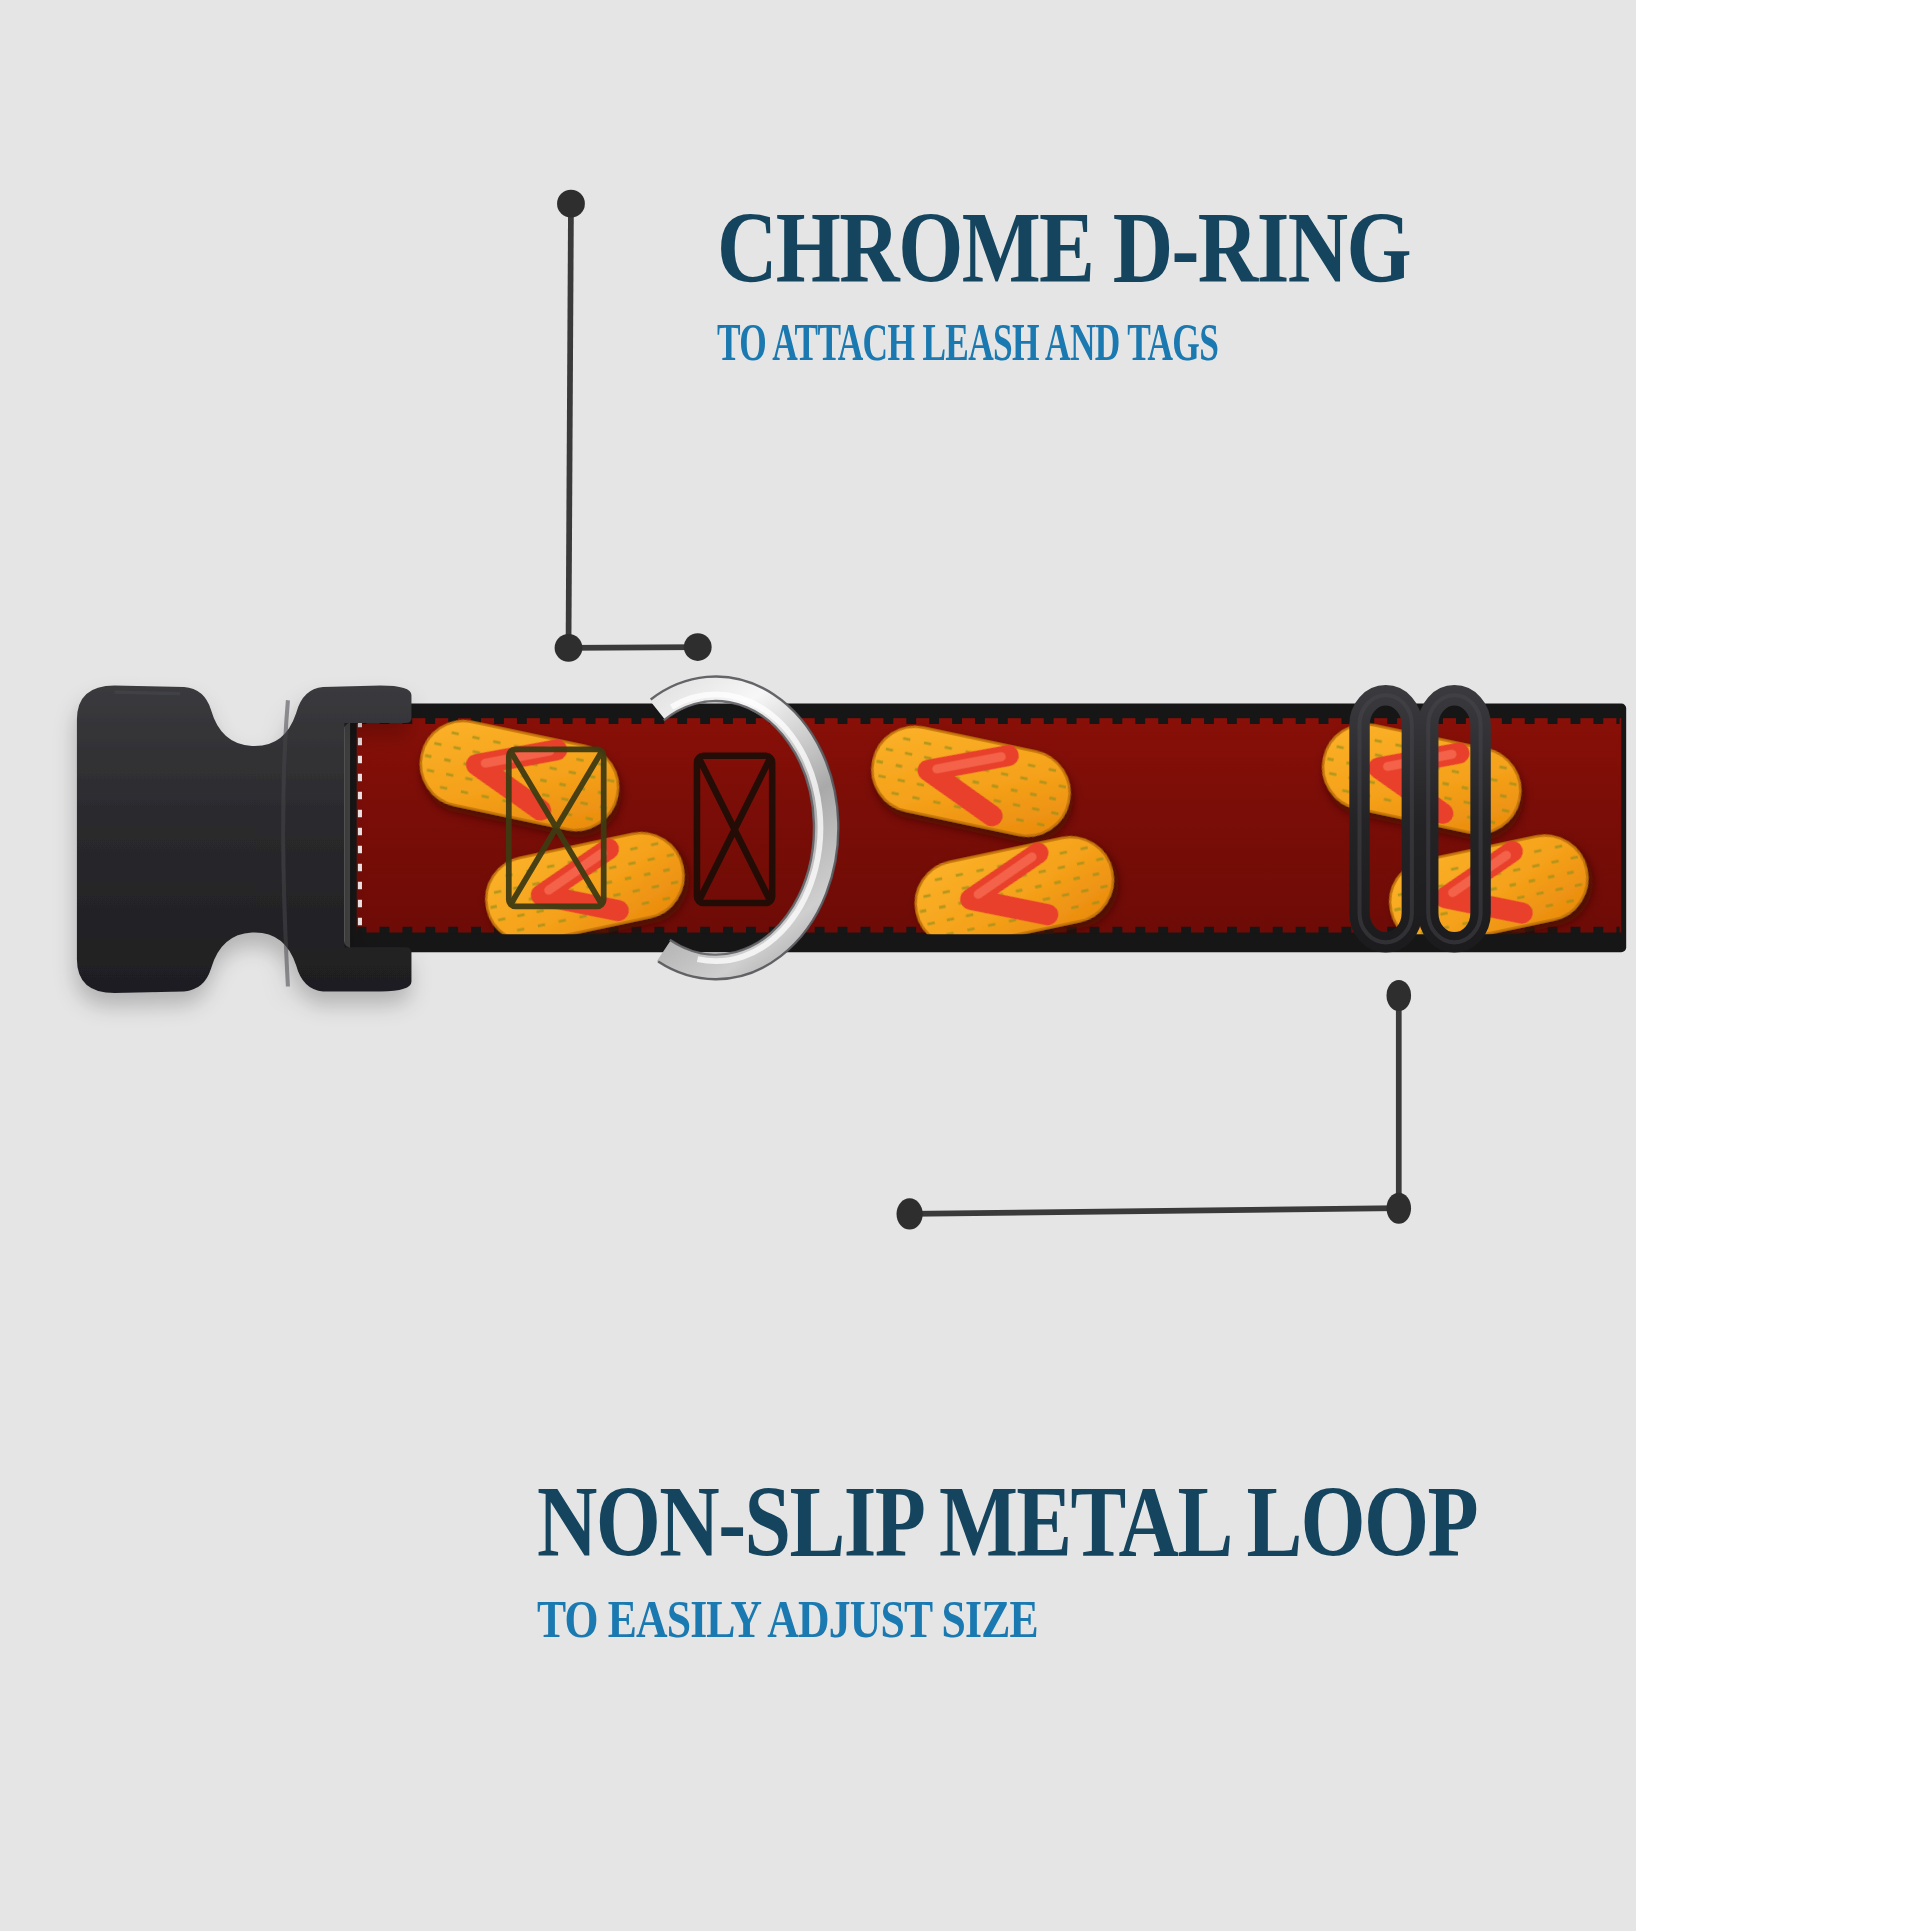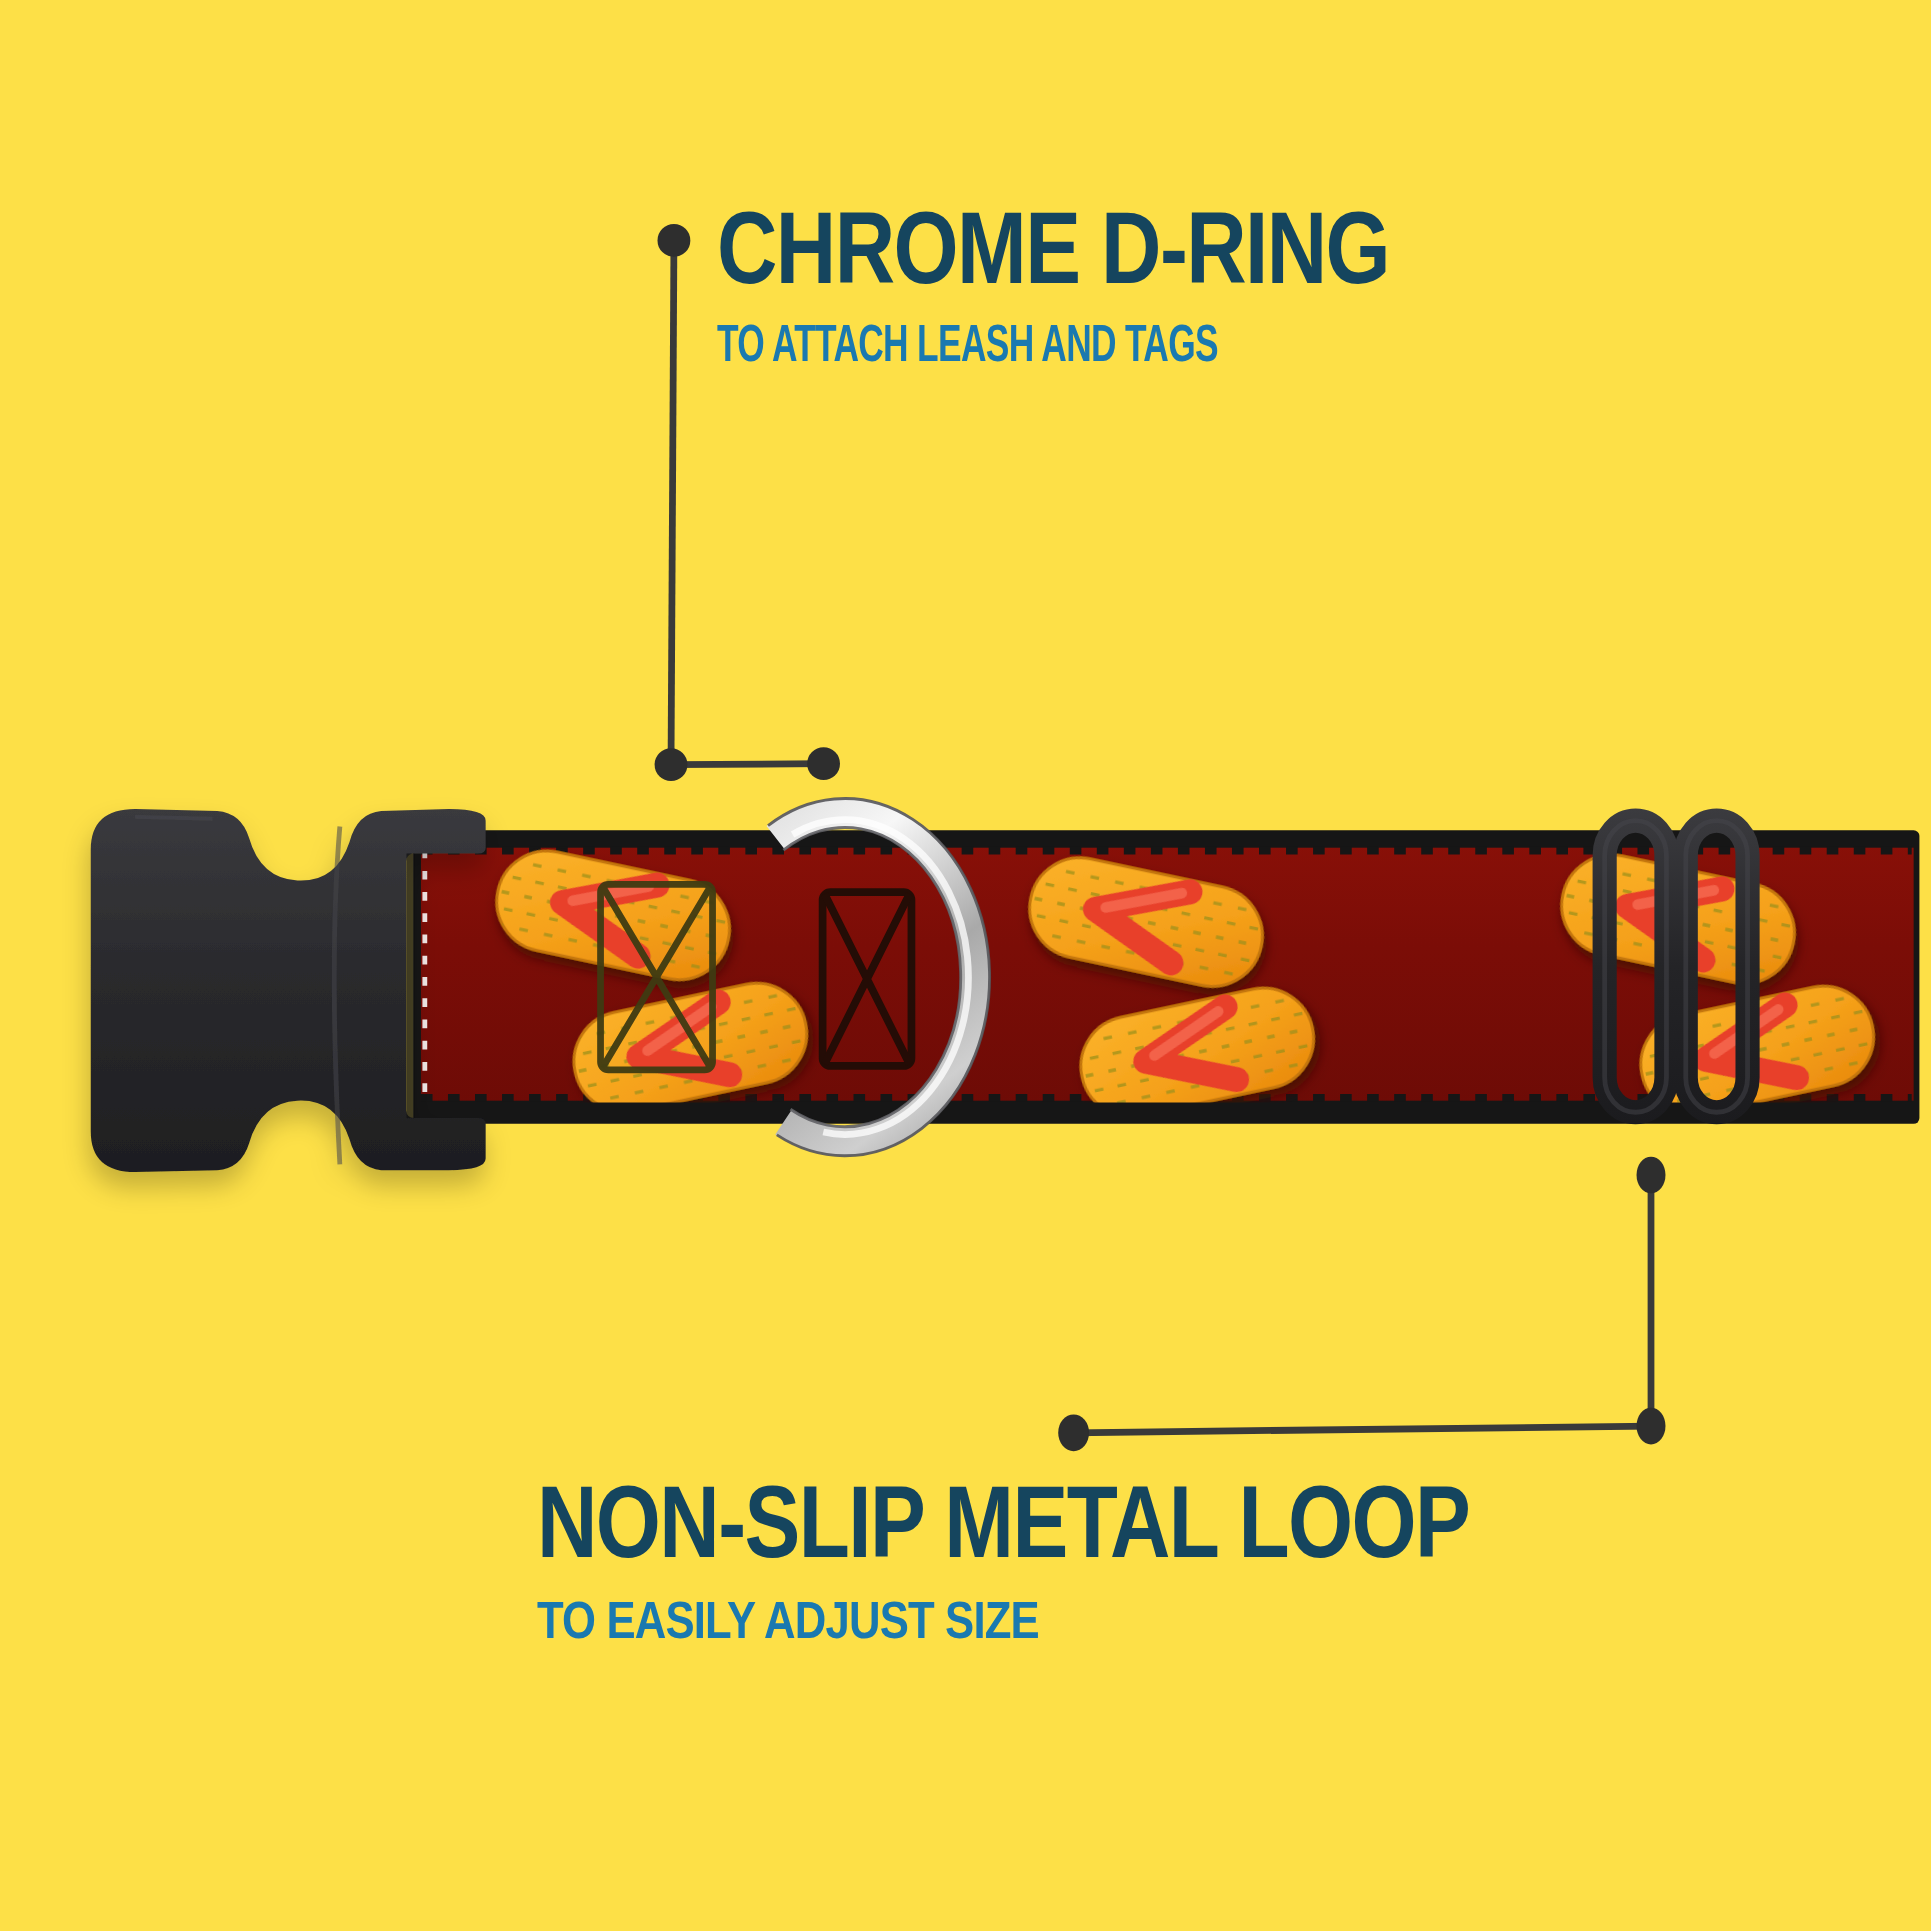--- a/index.html
+++ b/index.html
@@ -1,17 +1,17 @@
 <!DOCTYPE html>
 <html><head>
 <meta charset="utf-8">
 <style>
   html,body{margin:0;padding:0;background:#ffffff;}
-  .stage{position:relative;width:1931px;height:1931px;background:#fde047;overflow:hidden;
-         font-family:Liberation Sans, sans-serif;}
+  .stage{position:relative;width:1636px;height:1931px;background:#e5e5e5;overflow:hidden;
+         font-family:Liberation Serif, serif;}
   .art{position:absolute;inset:0;}
   .label{position:absolute;white-space:nowrap;font-weight:bold;line-height:1;
          transform-origin:0 0;}
   .title{font-size:102px;letter-spacing:-1.9px;color:#15455E;transform:scaleX(0.82);}
   .sub{font-size:52px;letter-spacing:-1px;color:#1A79B0;}
   .t1{left:717px;top:197px;}
   .s1{left:717px;top:317px;transform:scaleX(0.68);}
   .t2{left:537px;top:1471px;}
   .s2{left:537px;top:1594px;transform:scaleX(0.84);}
 </style>

